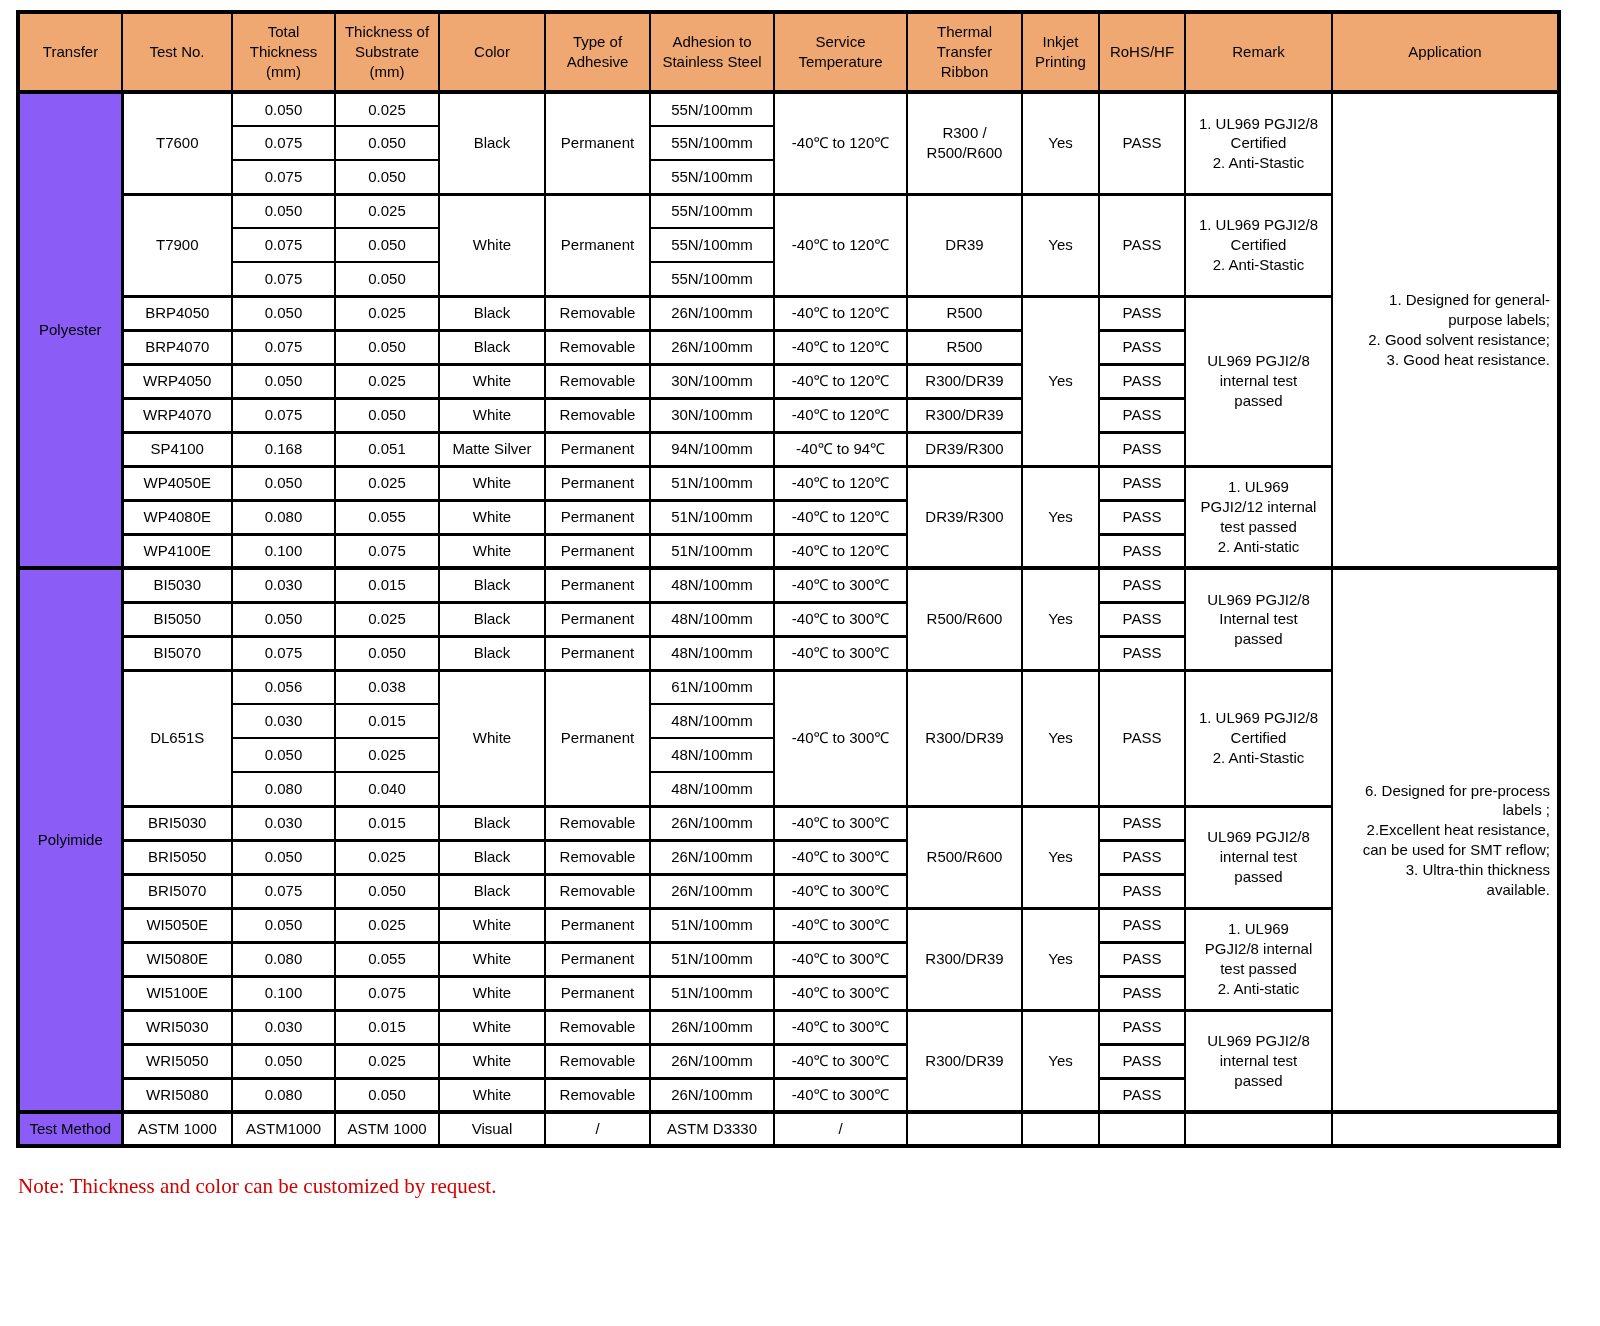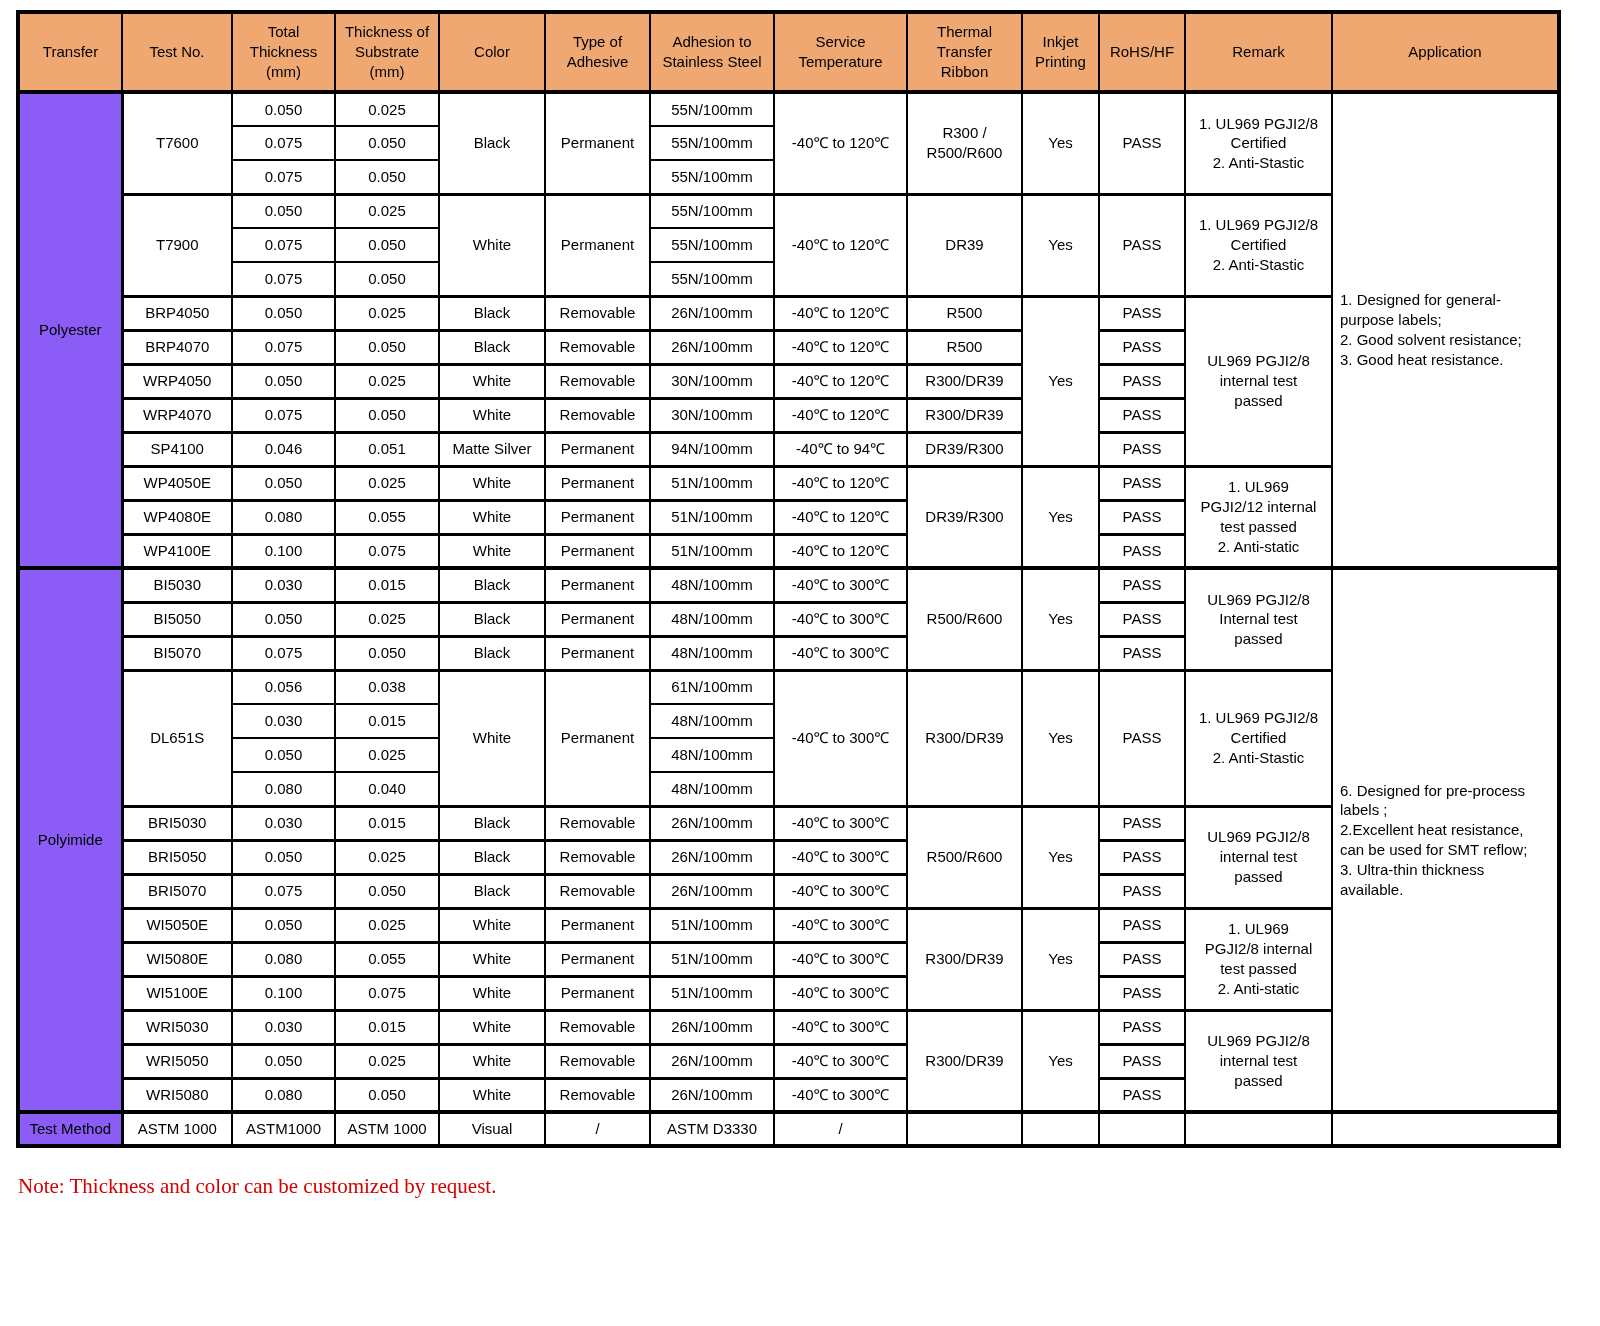--- a/index.html
+++ b/index.html
@@ -7,21 +7,21 @@
   .wrap{padding:10px 0 0 16px;}
   table{border-collapse:collapse;table-layout:fixed;width:1541px;border:4px solid #000;}
   th,td{border:2px solid #000;text-align:center;vertical-align:middle;
         white-space:pre-line;font-size:15px;line-height:1.32;padding:2px 3px;overflow:hidden;}
   td{border-top-width:2px;border-bottom-width:2px;}
   thead th{background:#F0A873;font-weight:normal;height:72px;border-bottom-width:4px;}
   tbody tr{height:34px;}
   tr.grp td{border-top-width:3px;}
   tr.sec td{border-top-width:4px;}
   td.mat{background:#8b5cf6;border-right-width:3px;}
-  td.app{text-align:left;padding:2px 7px;}
+  td.app{text-align:right;padding:2px 7px;}
   .note{margin:26px 0 11px 2px;font-family:"Liberation Serif",serif;font-size:21px;color:#D40000;}
 </style>
 </head>
 <body>
 
 <div class="wrap">
   <table>
     <colgroup>
       <col style="width:104px">
         <col style="width:110px">
@@ -163,21 +163,21 @@
           <td>0.050</td>
           <td>White</td>
           <td>Removable</td>
           <td>30N/100mm</td>
           <td>-40℃ to 120℃</td>
           <td>R300/DR39</td>
           <td>PASS</td>
         </tr>
         <tr class="grp">
           <td>SP4100</td>
-          <td>0.046</td>
+          <td>0.168</td>
           <td>0.051</td>
           <td>Matte Silver</td>
           <td>Permanent</td>
           <td>94N/100mm</td>
           <td>-40℃ to 94℃</td>
           <td>DR39/R300</td>
           <td>PASS</td>
         </tr>
         <tr class="grp">
           <td>WP4050E</td>

